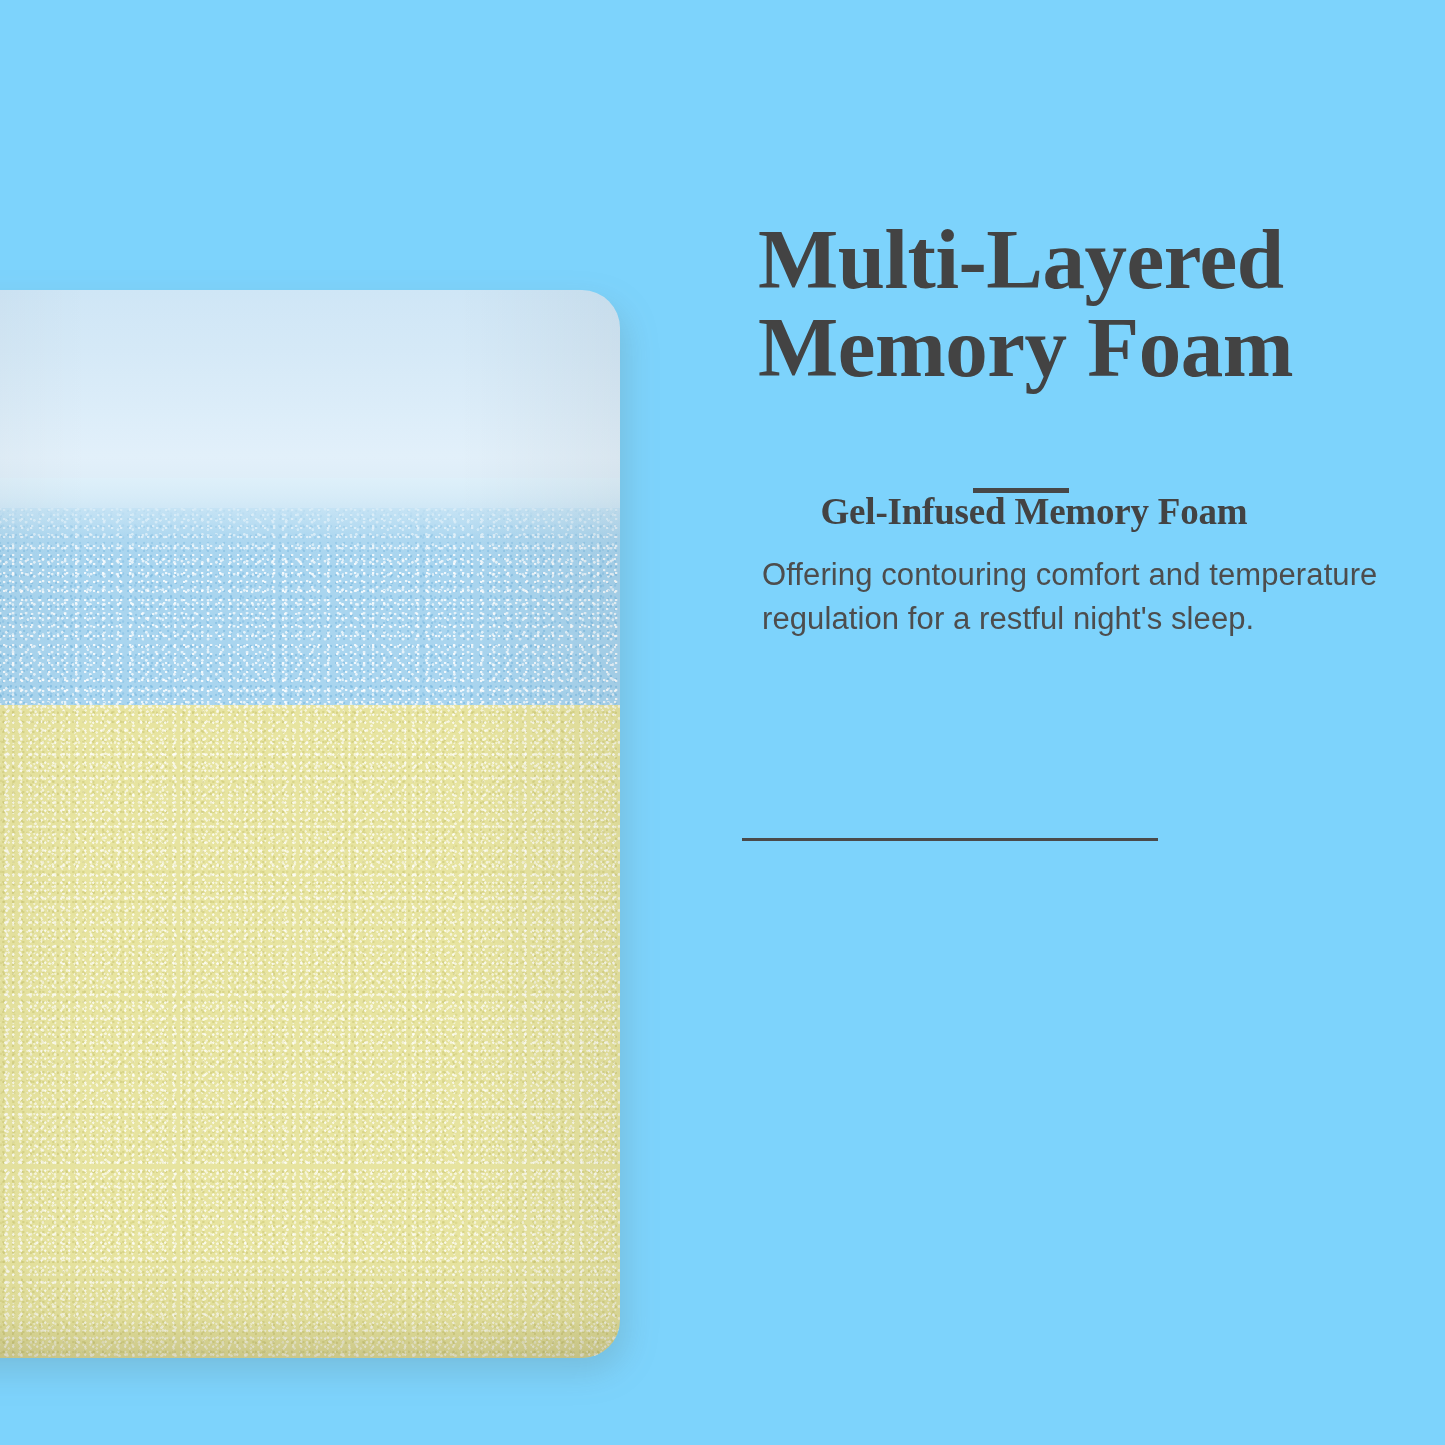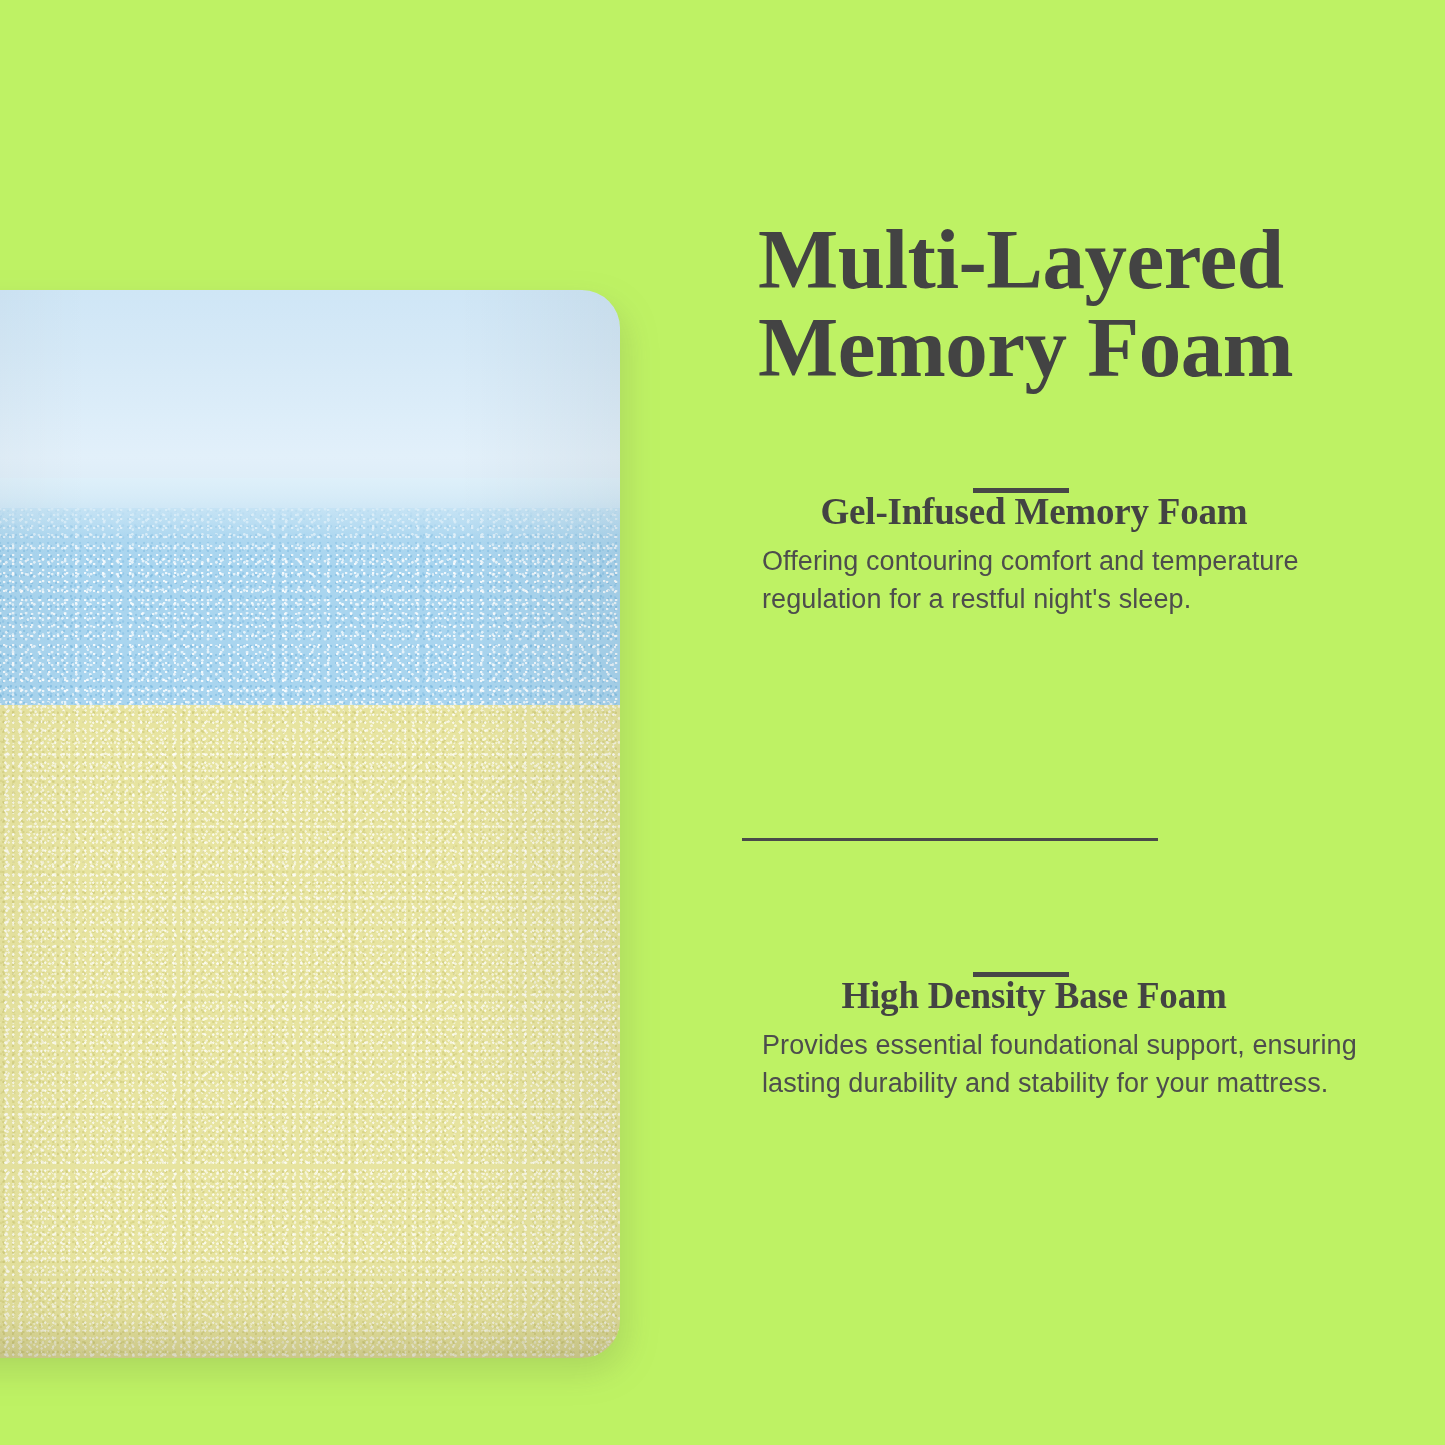--- a/index.html
+++ b/index.html
@@ -4,21 +4,21 @@
 <style>
   html, body {
     margin: 0;
     padding: 0;
     background: #ffffff;
   }
   #canvas {
     position: relative;
     width: 1445px;
     height: 1445px;
-    background: #bef264;
+    background: #7dd3fc;
     overflow: hidden;
     font-family: "Liberation Sans", sans-serif;
   }
 
   
   #foam-block {
     position: absolute;
     left: -60px;
     top: 290px;
     width: 680px;
@@ -152,24 +152,24 @@
     font-family: "Liberation Serif", serif;
     font-weight: bold;
     font-size: 37px;
     line-height: 1;
     letter-spacing: -0.2px;
     color: #434343;
     white-space: nowrap;
   }
   .feature-body {
     margin-left: 123px;
-    margin-top: 12px;
+    margin-top: 23px;
     font-family: "Liberation Sans", sans-serif;
     font-weight: 300;
-    font-size: 27px;
+    font-size: 31px;
     line-height: 1.42;
     letter-spacing: 0.1px;
     color: #4d4d4d;
     max-width: 660px;
   }
 
   #section-divider {
     position: absolute;
     left: 742px;
     top: 838px;
@@ -197,21 +197,14 @@
   <div class="feature" id="feature-gel">
     <div class="feature-head-row">
       <span class="leader-dash"></span>
       <span class="feature-title">Gel-Infused Memory Foam</span>
     </div>
     <p class="feature-body">Offering contouring comfort and temperature regulation for a restful night's sleep.</p>
   </div>
 
   <div id="section-divider"></div>
 
-  <div class="feature" id="feature-base">
-    <div class="feature-head-row">
-      <span class="leader-dash"></span>
-      <span class="feature-title">High Density Base Foam</span>
-    </div>
-    <p class="feature-body">Provides essential foundational support, ensuring lasting durability and stability for your mattress.</p>
-  </div>
 
 </div>
 
 </body></html>

